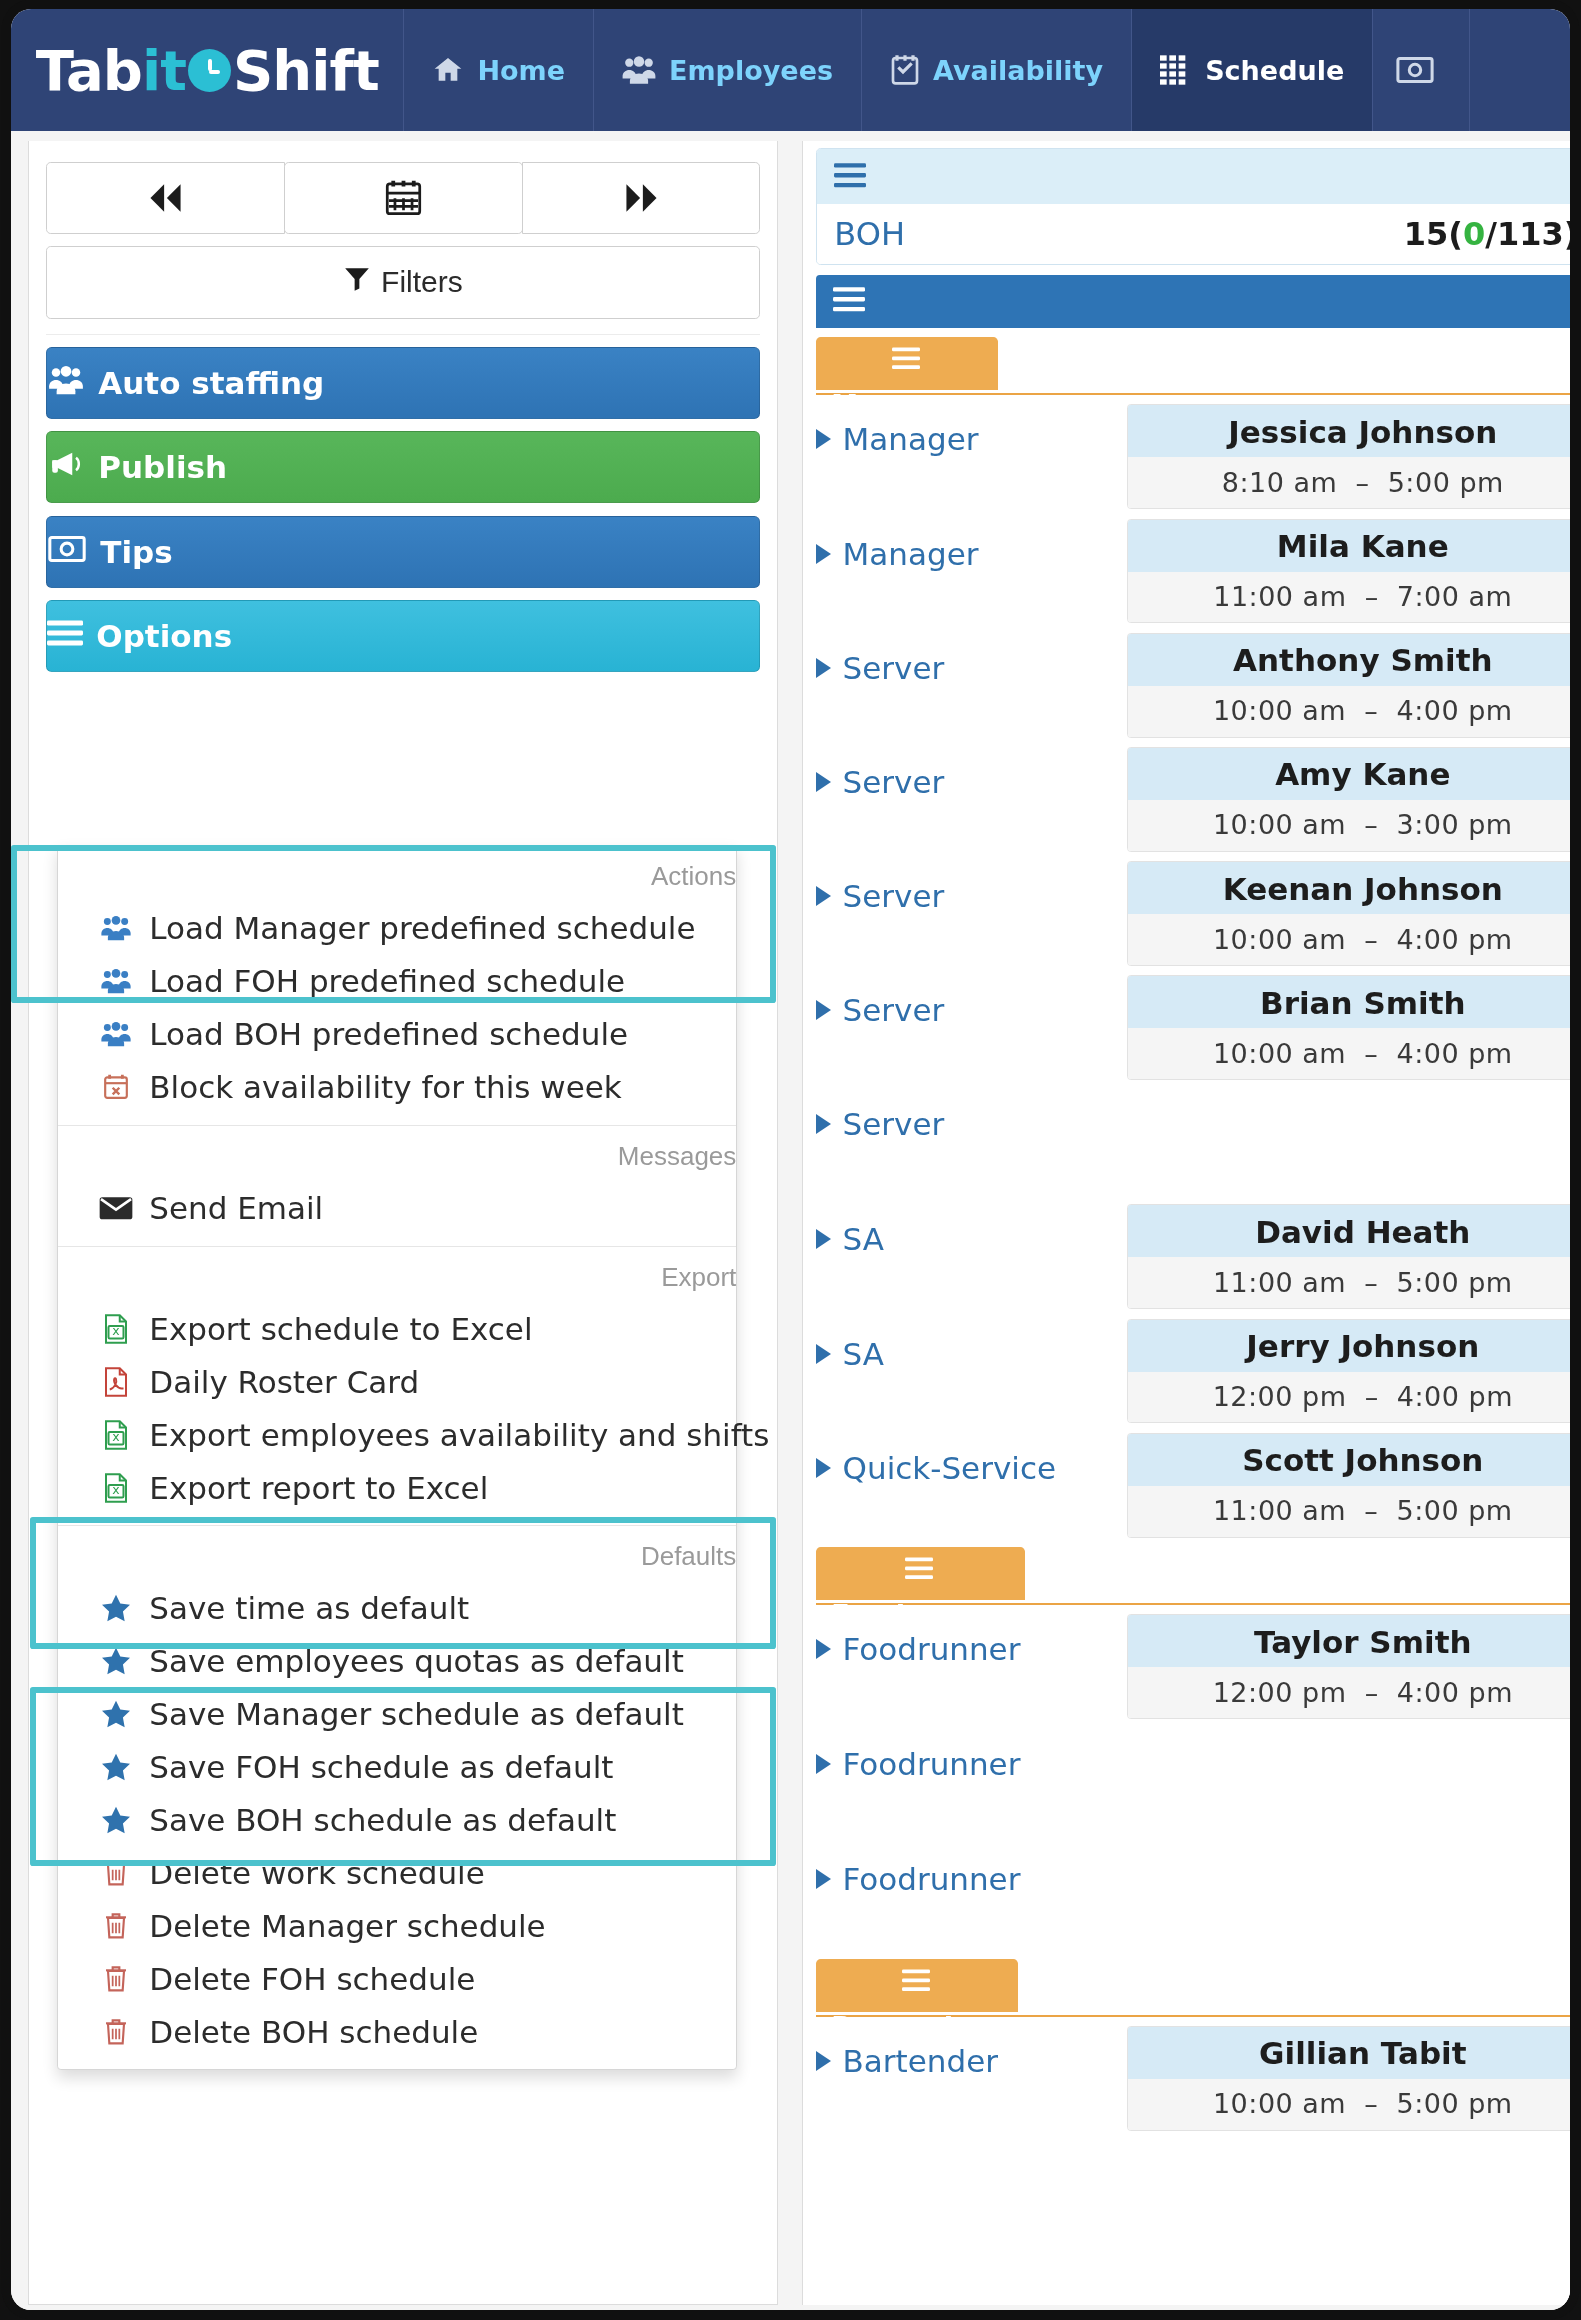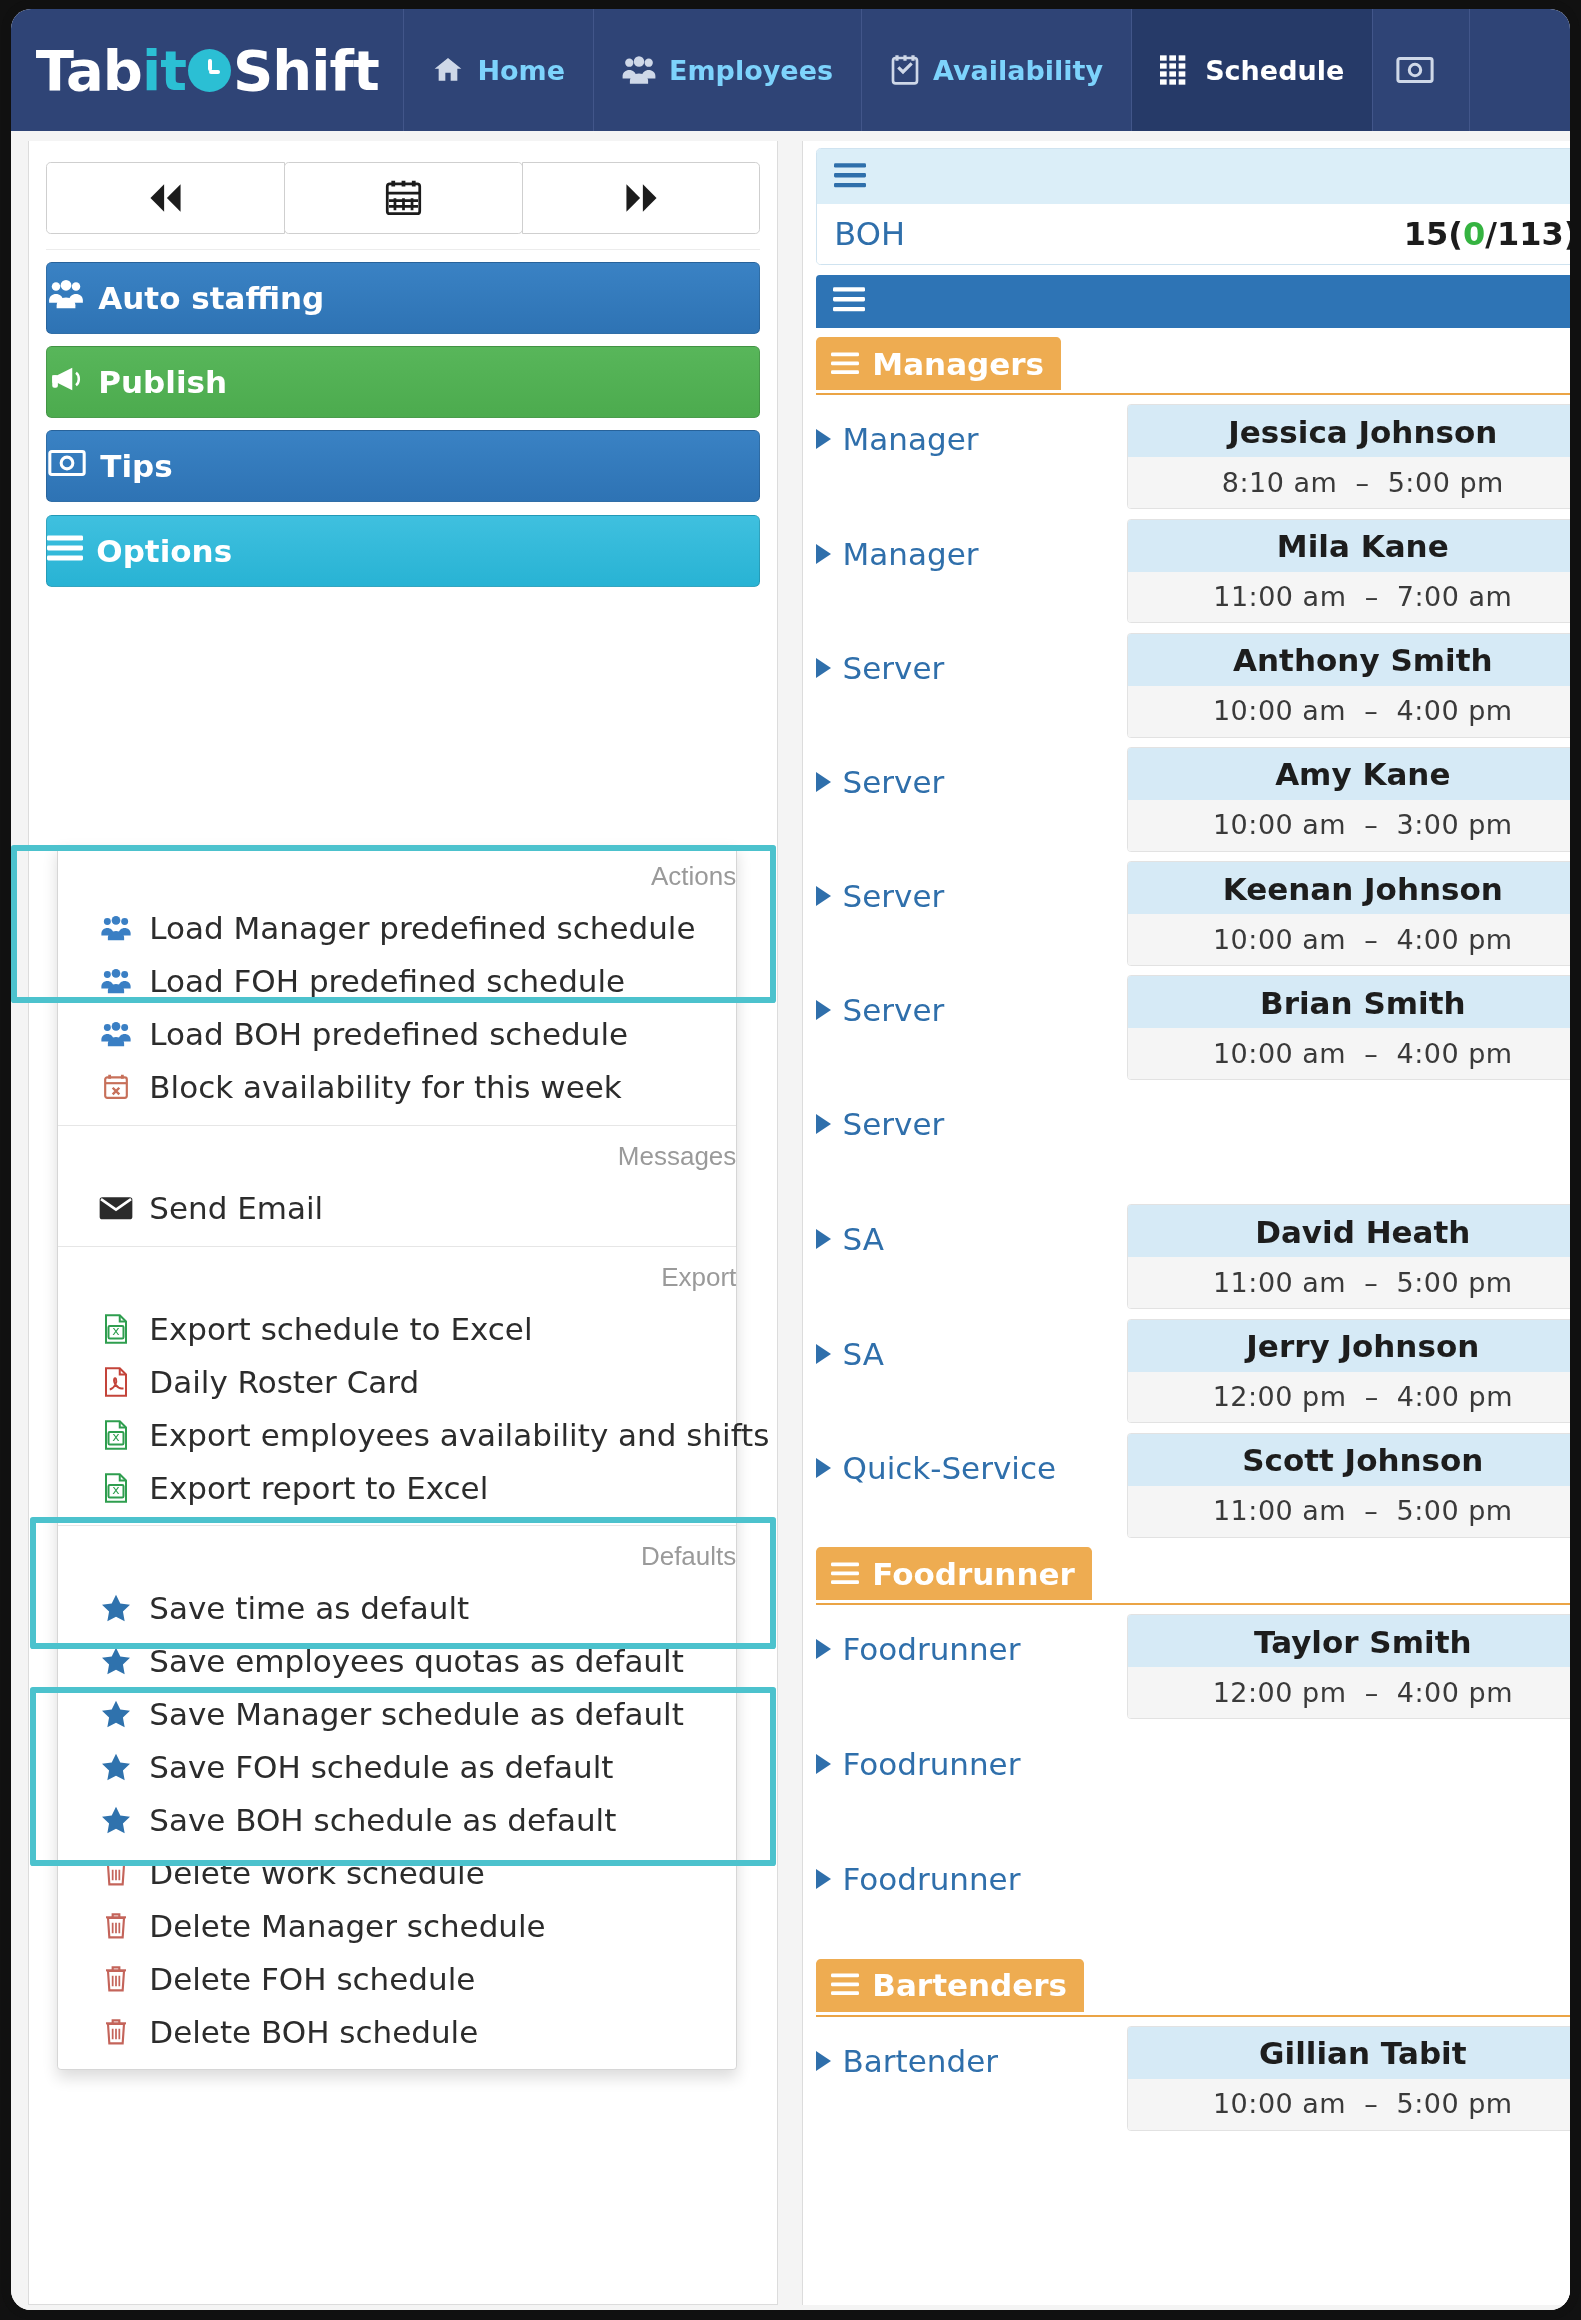--- a/index.html
+++ b/index.html
@@ -179,24 +179,25 @@
     border-radius: 3.8px 3.8px 0 0;
   }
 
   .grp-header {
     position: relative; height: 58px; margin-top: 9.4px;
     border-bottom: 2.8px solid #eba445;
   }
   .grp-tab {
     display: inline-flex; align-items: center; gap: 13px;
     background: #eeac51; color: #ffffff;
-    font-size: 31px; font-weight: bold;
-    height: 53px; padding: 0 17px 0 15px;
+    font-size: 27px; font-weight: bold;
+    height: 53px; padding: 8px 17px 0 15px;
     border-radius: 4.7px 4.7px 0 0;
     font-family: "DejaVu Sans", sans-serif;
+    flex-direction: column;
   }
 
   .row {
     display: flex; align-items: flex-start; min-height: 102px; padding-top: 9.4px;
   }
   .row-role {
     width: 311px; flex: none; display: flex; align-items: center; gap: 11.3px;
     font-size: 31px; color: #2f6fab; padding-top: 17px;
     font-family: "DejaVu Sans", sans-serif;
   }
@@ -332,20 +333,28 @@
           <div class="nav-btn">
             <span>
               <svg width="41" height="34" viewBox="0 0 30 24" fill="#1c1c1c">
                 <path d="M4 2 L14 12 L4 22 Z"></path>
                     <path d="M16 2 L26 12 L16 22 Z"></path>
               </svg>
             </span>
           </div>
         </div>
 
+        <div class="filters-btn">
+          <span>
+            <svg width="26" height="26" viewBox="0 0 22 22" fill="#1c1c1c">
+              <path d="M1 2h20l-8 9v8l-4 2v-10z"></path>
+            </svg>
+          </span>
+          <span>Filters</span>
+        </div>
 
         <div class="hr-light"></div>
 
         <div class="big-btn btn-blue">
           <span>
             <svg width="38" height="30" viewBox="0 0 28 24" fill="#ffffff">
               <circle cx="6" cy="6" r="3.4"></circle>
                   <circle cx="22" cy="6" r="3.4"></circle>
                   <circle cx="14" cy="5" r="4.3"></circle>
               <path d="M0.5 17c0-3 2.6-5 5.5-5s5.5 2 5.5 5v2H0.5z"></path>

